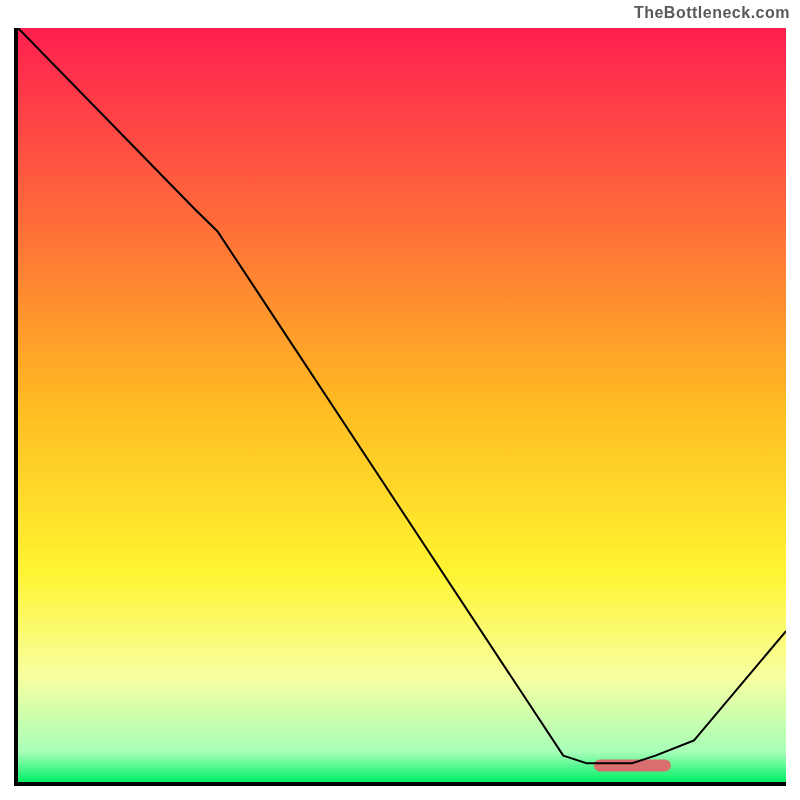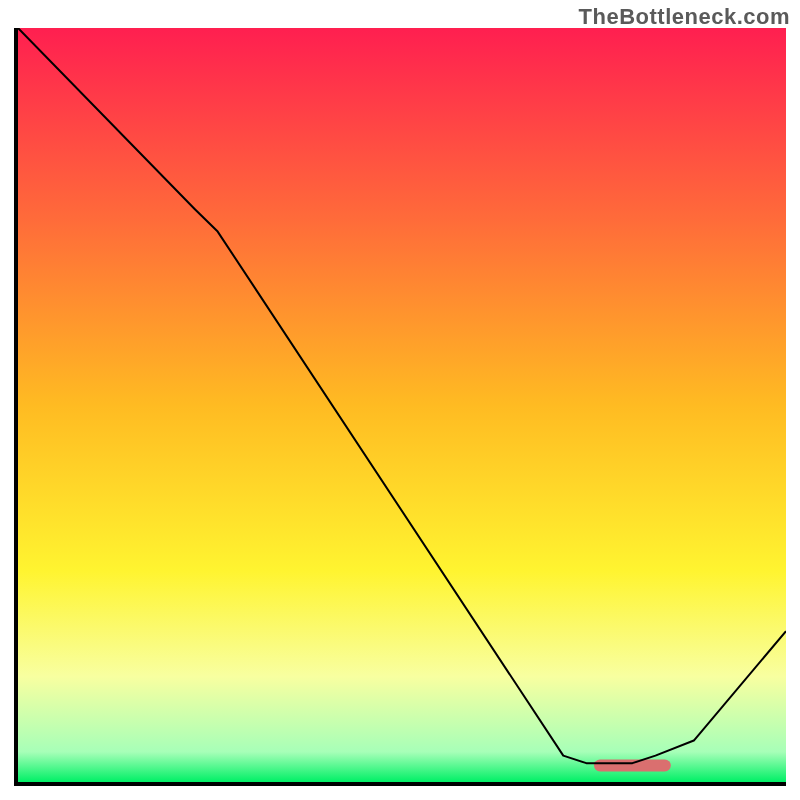--- a/index.html
+++ b/index.html
@@ -13,21 +13,21 @@
   }
   .chart-container {
     position: relative;
     width: 800px;
     height: 800px;
   }
   .watermark {
     position: absolute;
     top: 4px;
     right: 10px;
-    font-size: 22px;
+    font-size: 16px;
     font-weight: 600;
     color: #5a5a5a;
     letter-spacing: 0.5px;
     z-index: 10;
   }
   svg.plot {
     position: absolute;
     left: 14px;
     top: 28px;
     width: 772px;

